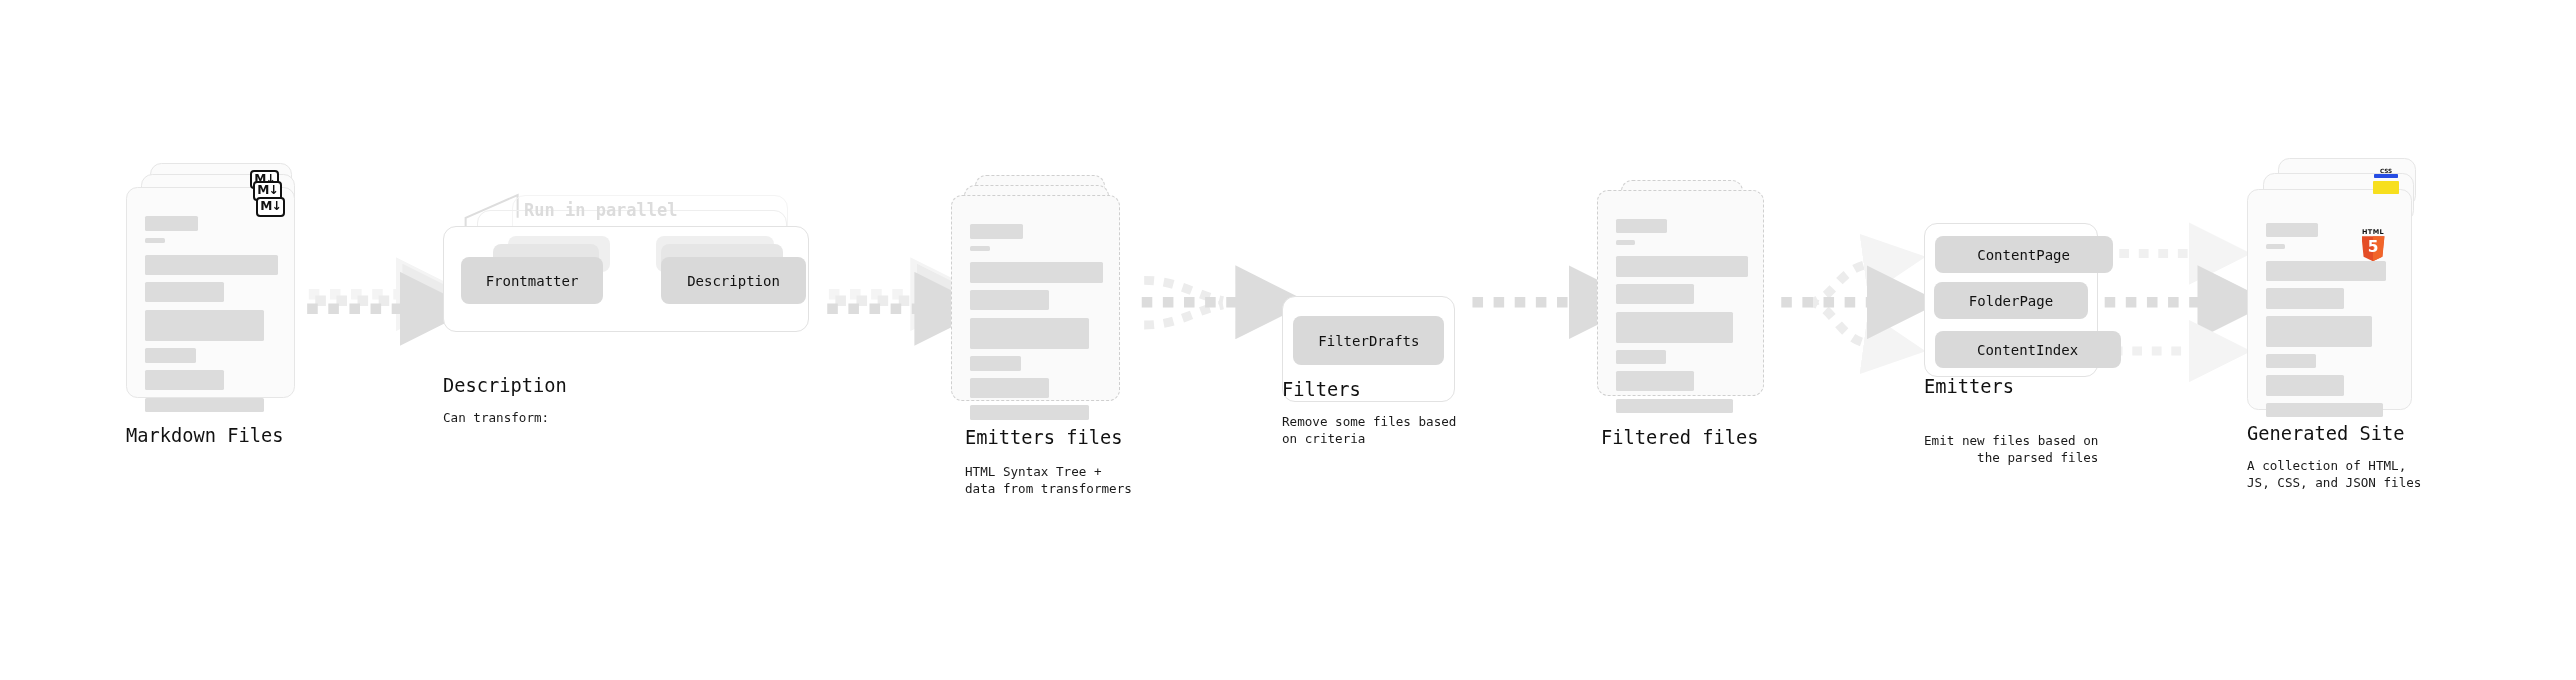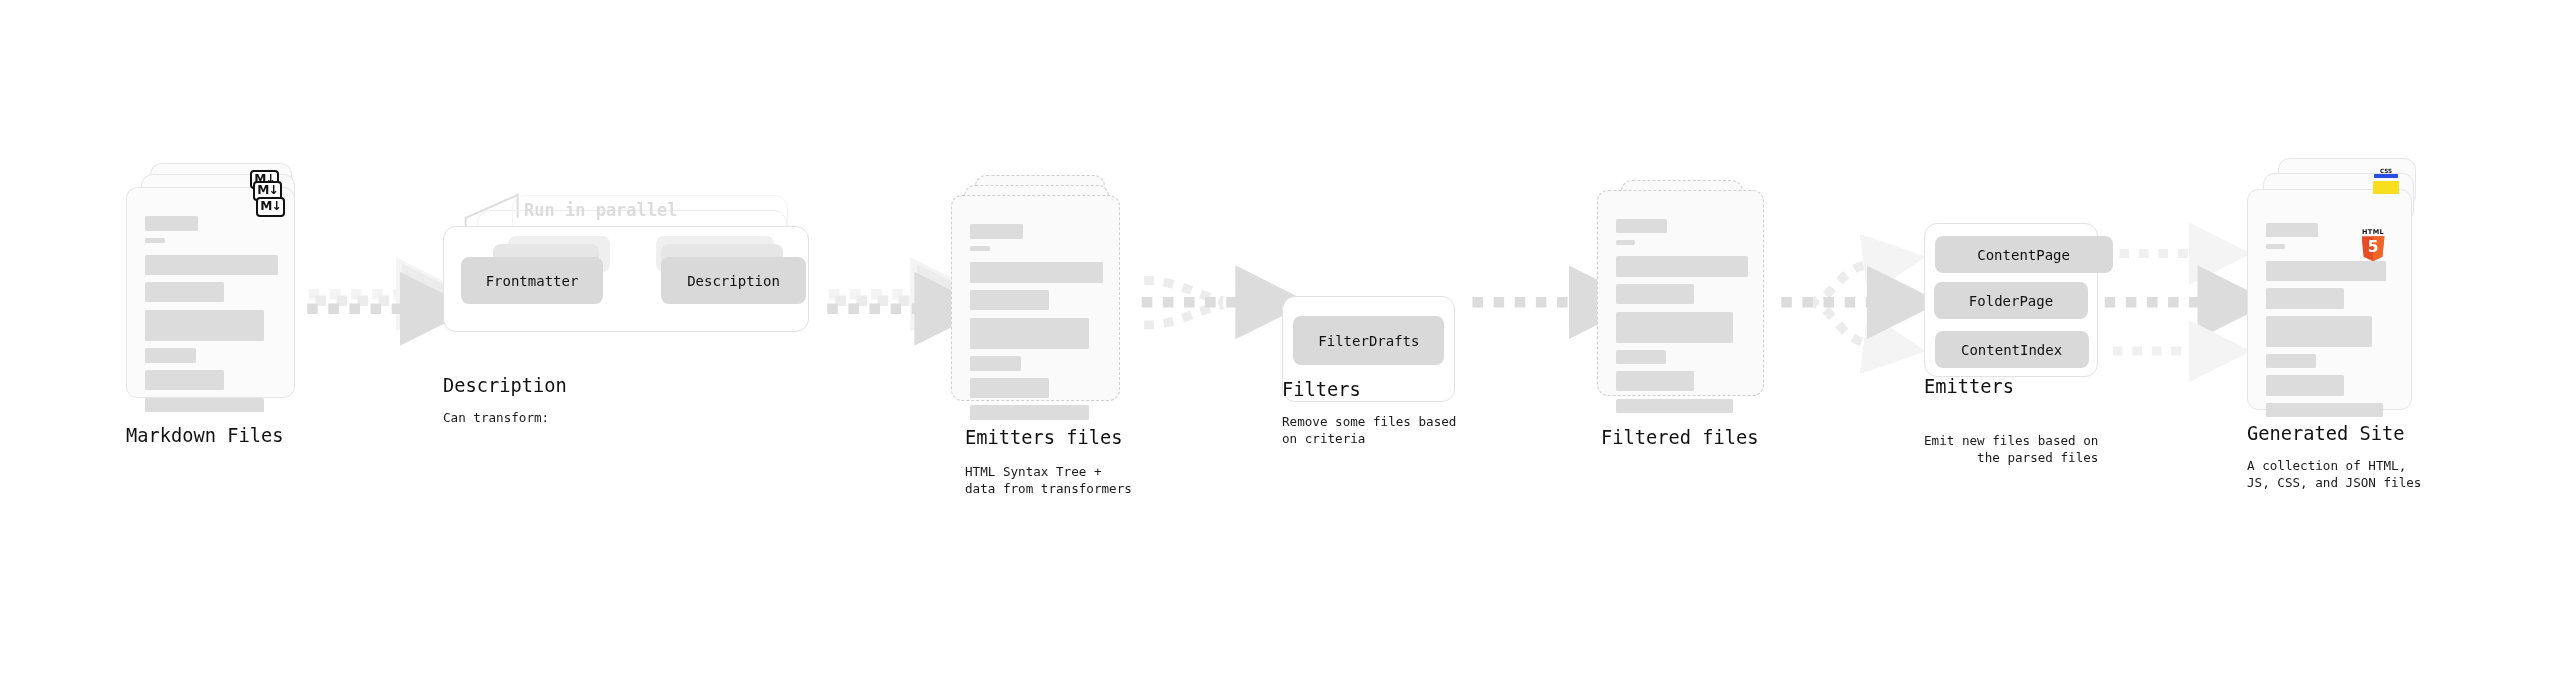--- a/index.html
+++ b/index.html
@@ -295,21 +295,21 @@
       </div>
     </div>
   </div>
   <div class="cap-title" style="left:1601px; top:427px;">Filtered files</div>
 
   <div class="stage" style="left:1924px; top:223px;">
     <div style="position:relative; width:211px; height:158px;">
       <div class="obox" style="left:0; top:0; width:174px; height:154px;"></div>
       <div class="pill" style="left:10.6px; top:13px; width:178px; height:37px;">ContentPage</div>
       <div class="pill" style="left:10px; top:59px; width:154px; height:37px;">FolderPage</div>
-      <div class="pill" style="left:10.6px; top:108px; width:154px; height:37px;">ContentIndex</div>
+      <div class="pill" style="left:10.6px; top:108px; width:186px; height:37px;">ContentIndex</div>
     </div>
   </div>
   <div class="cap-title" style="left:1924px; top:376px;">Emitters</div>
   <div class="cap-sub" style="left:1924px; top:432px;text-align:right;">Emit new files based on
 the parsed files</div>
 
   <div class="stage" style="left:2247px; top:158px;">
     <div class="filestack" style="width:195px; height:268px;">
 
       <div class="fcard back" style="left:31px; top:0px;  width:138px; height:49px;"></div>

